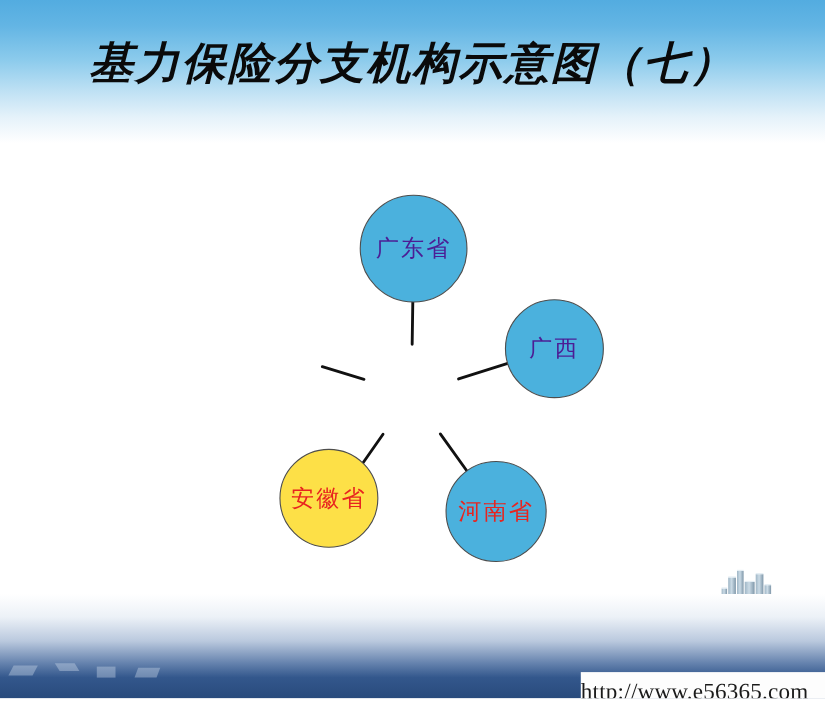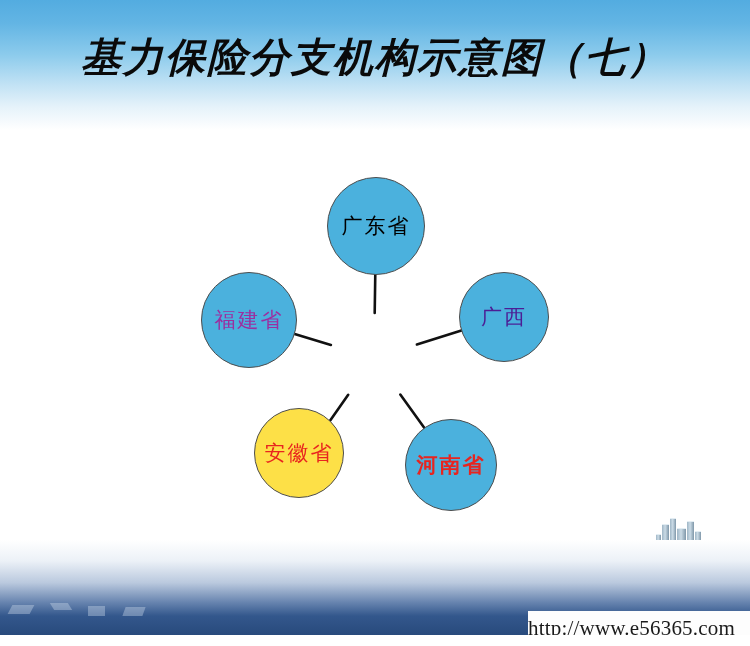--- a/index.html
+++ b/index.html
@@ -209,33 +209,30 @@
   <svg class="diagram" id="connectors" viewBox="0 0 750 646" width="750" height="646">
       <line x1="374.7" y1="313.0" x2="375.3" y2="273.0" stroke="#111111" stroke-width="2.6" stroke-linecap="round"></line>
       <line x1="330.9" y1="344.9" x2="293.0" y2="333.4" stroke="#111111" stroke-width="2.6" stroke-linecap="round"></line>
       <line x1="416.9" y1="344.5" x2="463.0" y2="329.9" stroke="#111111" stroke-width="2.6" stroke-linecap="round"></line>
       <line x1="348.2" y1="394.8" x2="323.7" y2="429.8" stroke="#111111" stroke-width="2.6" stroke-linecap="round"></line>
       <line x1="400.3" y1="394.5" x2="425.3" y2="429.3" stroke="#111111" stroke-width="2.6" stroke-linecap="round"></line>
     </svg>
 
   <div class="diagram" id="nodes">
       <div class="node" style="left: 327px; top: 177px; width: 98px; height: 98px; background: rgb(75, 177, 221); border-color: rgb(77, 77, 77);">
-        <span class="node-label" style="color: #000000;">广东省</span>
-      </div>
-      <div class="node" style="left: 201px; top: 272px; width: 96px; height: 96px; background: rgb(75, 177, 221); border-color: rgb(77, 77, 77);">
-        <span class="node-label" style="color: rgb(155, 47, 160);">福建省</span>
+        <span class="node-label" style="color: #4c1d95;">广东省</span>
       </div>
       <div class="node" style="left: 459px; top: 272px; width: 90px; height: 90px; background: rgb(75, 177, 221); border-color: rgb(77, 77, 77);">
         <span class="node-label" style="color: #4c1d95;">广西</span>
       </div>
       <div class="node" style="left: 254px; top: 408px; width: 90px; height: 90px; background: #fde047; border-color: rgb(77, 77, 77);">
         <span class="node-label" style="color: rgb(232, 36, 31);">安徽省</span>
       </div>
       <div class="node" style="left: 405px; top: 419px; width: 92px; height: 92px; background: rgb(75, 177, 221); border-color: rgb(77, 77, 77);">
-        <span class="node-label" style="color: rgb(232, 36, 31); font-weight: bold;">河南省</span>
+        <span class="node-label" style="color: rgb(232, 36, 31);">河南省</span>
       </div>
     </div>
 
   <div class="globe">
     <div class="globe-ball"></div>
     <div class="globe-land"></div>
     <div class="globe-land2"></div>
     <div class="globe-glint"></div>
     <div class="globe-grass"></div>
     <div class="bld" style="left:30px;top:6px;width:7px;height:26px;"></div>

